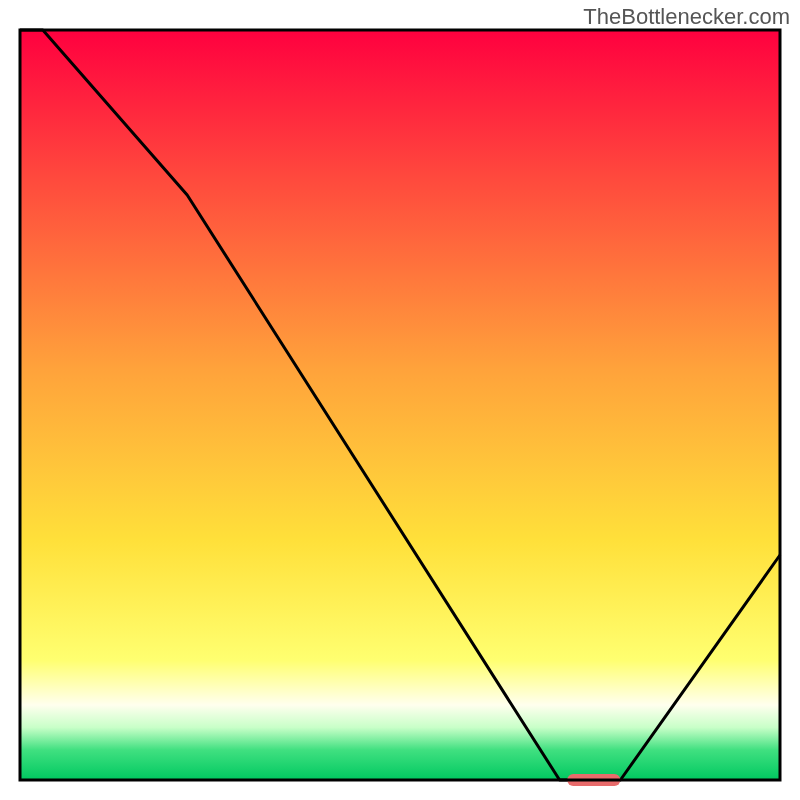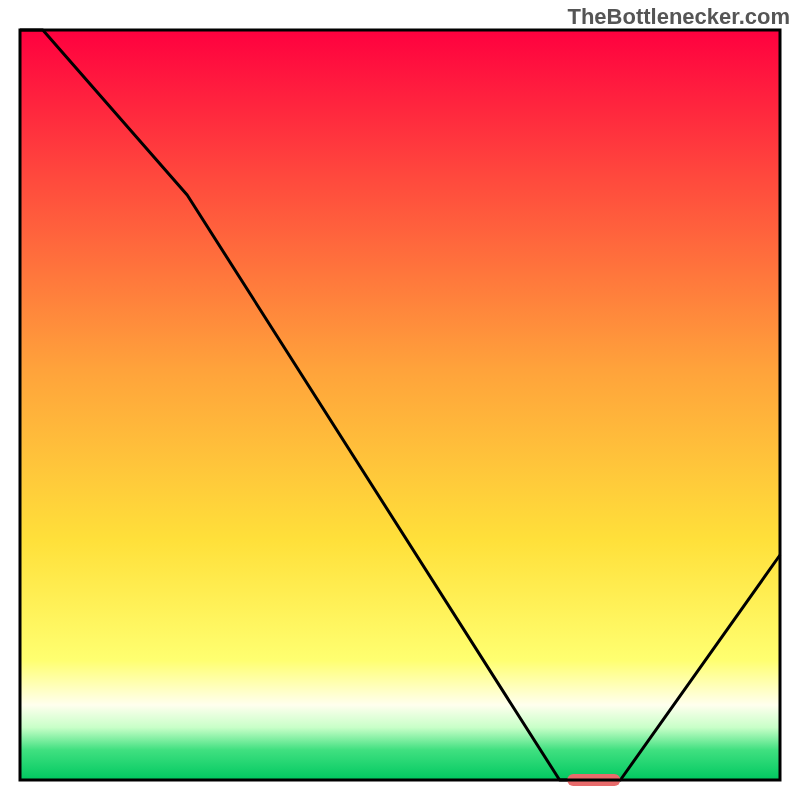--- a/index.html
+++ b/index.html
@@ -13,21 +13,21 @@
   .chart-container {
     position: relative;
     width: 800px;
     height: 800px;
   }
   .watermark {
     position: absolute;
     top: 4px;
     right: 10px;
     font-size: 22px;
-    font-weight: 700;
+    font-weight: 400;
     color: #555;
     z-index: 10;
   }
   svg {
     display: block;
   }
 </style>
 </head>
 <body>
 

